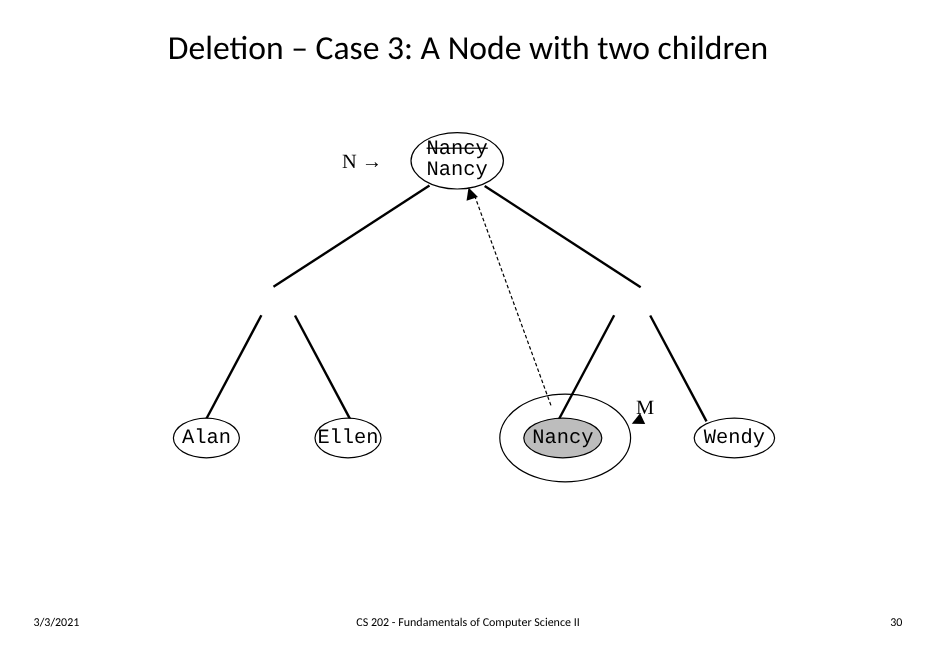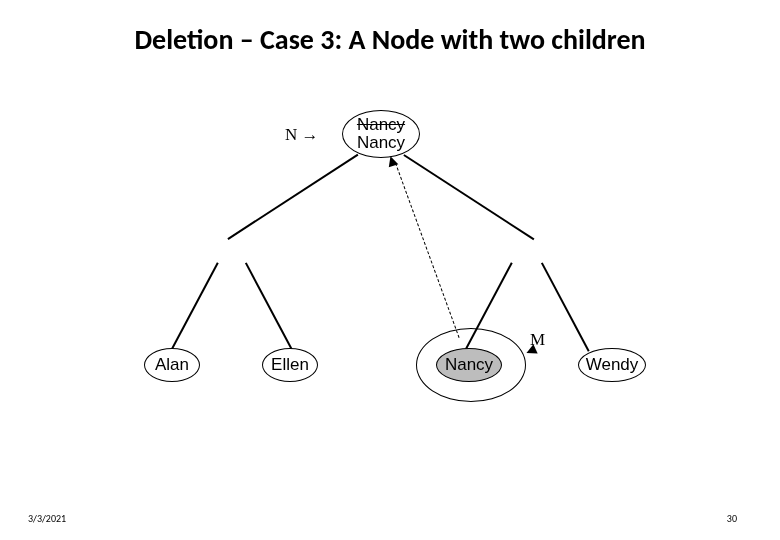--- a/index.html
+++ b/index.html
@@ -1,25 +1,25 @@
 <!DOCTYPE html>
 <html><head>
 <meta charset="utf-8">
 <style>
   html,body{margin:0;padding:0;width:780px;height:540px;font-family:"Calibri","Segoe UI",Arial,sans-serif;background:#fff;color:#000}
   .slide{position:relative;width:780px;height:540px}
-  .title{position:absolute;top:22px;left:0;right:0;text-align:center;font-size:28px;font-weight:700}
-  .footer{position:absolute;bottom:10px;left:0;right:15px;height:18px;font-size:10px}
+  .title{position:absolute;top:22px;left:0;right:0;text-align:center;font-size:28px;font-weight:400}
+  .footer{position:absolute;bottom:10px;left:0;right:0;height:18px;font-size:10px}
   .footer .date{position:absolute;left:28px}
   .footer .center{position:absolute;left:0;right:0;text-align:center}
   .footer .page{position:absolute;right:28px}
   .diagram{position:absolute;top:110px;left:150px;width:480px;height:330px}
 
   
-  .node{position:absolute;font-family:Liberation Sans, sans-serif;font-size:17px;
+  .node{position:absolute;font-family:Liberation Mono, monospace;font-size:17px;
         border:1.5px solid #000;border-radius:50%;background:#fff;display:flex;
         align-items:center;justify-content:center;text-align:center;box-sizing:border-box}
   .node.multi{line-height:1.05;flex-direction:column}
   .strike{text-decoration:line-through}
   .node.fill{background:#bdbdbd}
 
   
   .lbl{position:absolute;font-family:Georgia,"Times New Roman",serif;font-size:17px;white-space:nowrap}
 
   
@@ -73,15 +73,16 @@
       <span>M</span>
     </span>
     <div class="ptr" style="left:376px;top:236px;transform:rotate(155deg)"></div>
 
     <div class="dash" style="left:245px;top:53px;height:186px;transform:rotate(-20deg)"></div>
     <div class="arrowhead" style="left:237px;top:46px;transform:rotate(-18deg)"></div>
   </div>
 
   <div class="footer">
     <span class="date">3/3/2021</span>
+    <span class="center">CS 202 - Fundamentals of Computer Science II</span>
     <span class="page">30</span>
   </div>
 </div>
 
 </body></html>

